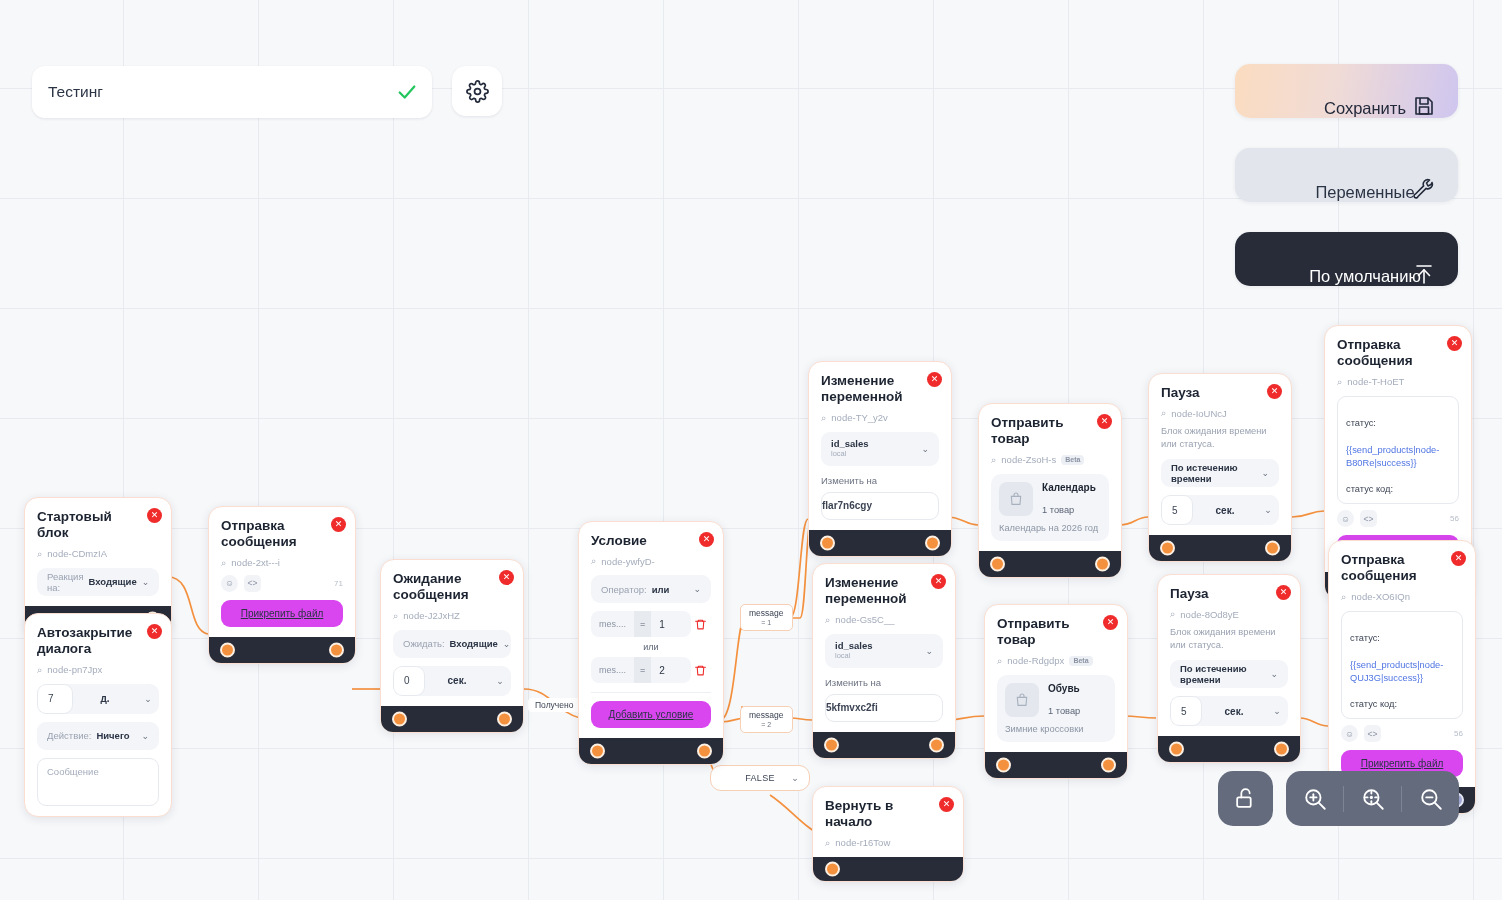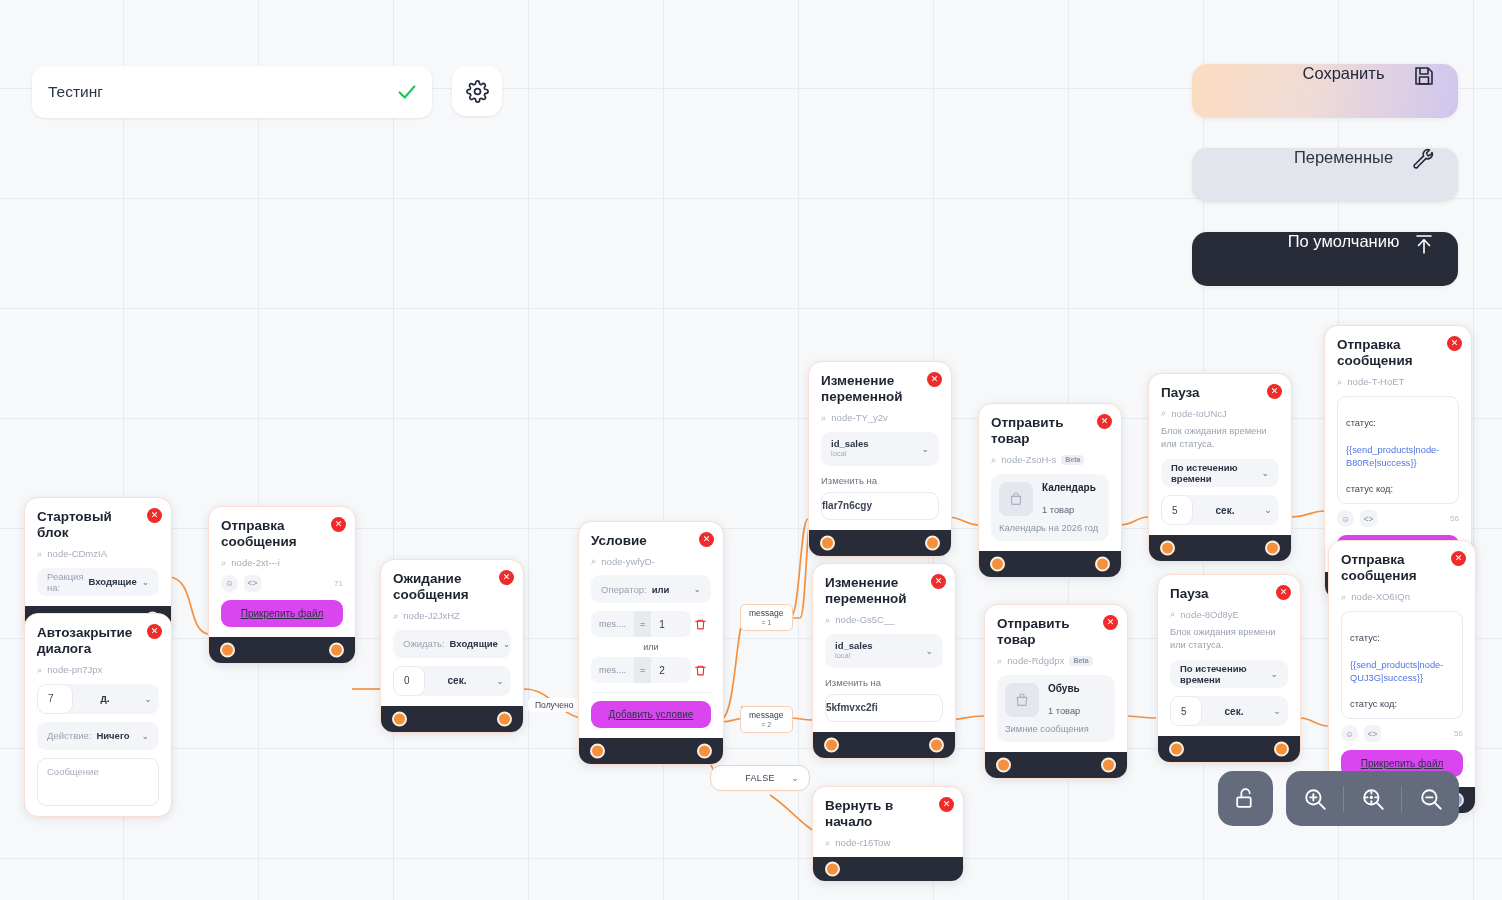--- a/index.html
+++ b/index.html
@@ -28,22 +28,22 @@
     padding: 0 14px 0 16px; box-shadow: 0 1px 3px rgba(20,25,40,.09);
   }
   .name-box .val { flex: 1; font-size: 15.5px; color: #2b3445; }
   .check { width: 22px; height: 22px; }
   .gear-btn {
     position: absolute; left: 452px; top: 66px; width: 50px; height: 50px;
     background: #fff; border-radius: 14px; display: flex; align-items: center; justify-content: center;
     box-shadow: 0 1px 3px rgba(20,25,40,.09); cursor: pointer;
   }
   .act-btn {
-    position: absolute; right: 44px; width: 266px; height: 54px;
-    border-radius: 15px; display: flex; align-items: flex-start; justify-content: center;
+    position: absolute; right: 44px; width: 223px; height: 54px;
+    border-radius: 15px; display: flex; align-items: flex-end; justify-content: center;
     gap: 0; cursor: pointer; box-shadow: 0 1px 4px rgba(20,25,40,.07); padding-left: 37px;
   }
   .act-btn .lbl { font-size: 16.5px; font-weight: 400; }
   .act-btn .ic { position: absolute; right: 22px; display: flex; }
   #btn-save { top: 64px; background: linear-gradient(100deg,#fbdcc0 0%,#f0dbd6 45%,#cfc6ef 100%); color: #22293a; }
   #btn-vars { top: 148px; background: #e2e5ec; color: #2b3445; }
   #btn-default { top: 232px; background: #272c38; color: #fff; }
 
   
   .node {
@@ -554,21 +554,21 @@
             <svg width="16" height="16" viewBox="0 0 24 24" fill="none" stroke="#a9b1bf" stroke-width="1.7">
               <path d="M5 8h14l-1 12H6z"></path>
                 <path d="M9 8V6a3 3 0 0 1 6 0v2"></path>
             </svg>
           </div>
           <div>
             <div class="prod-name">Обувь</div>
             <div class="prod-qty">1 товар</div>
           </div>
         </div>
-        <div class="prod-sub">Зимние сообщения</div>
+        <div class="prod-sub">Зимние кроссовки</div>
       </div>
     </div>
     <div class="foot">
       <div class="port left"></div>
       <div class="port right"></div>
     </div>
     <div class="close">✕</div>
   </div>
 
   <div class="node" style="left:1157px; top:574px; width:144px;">

